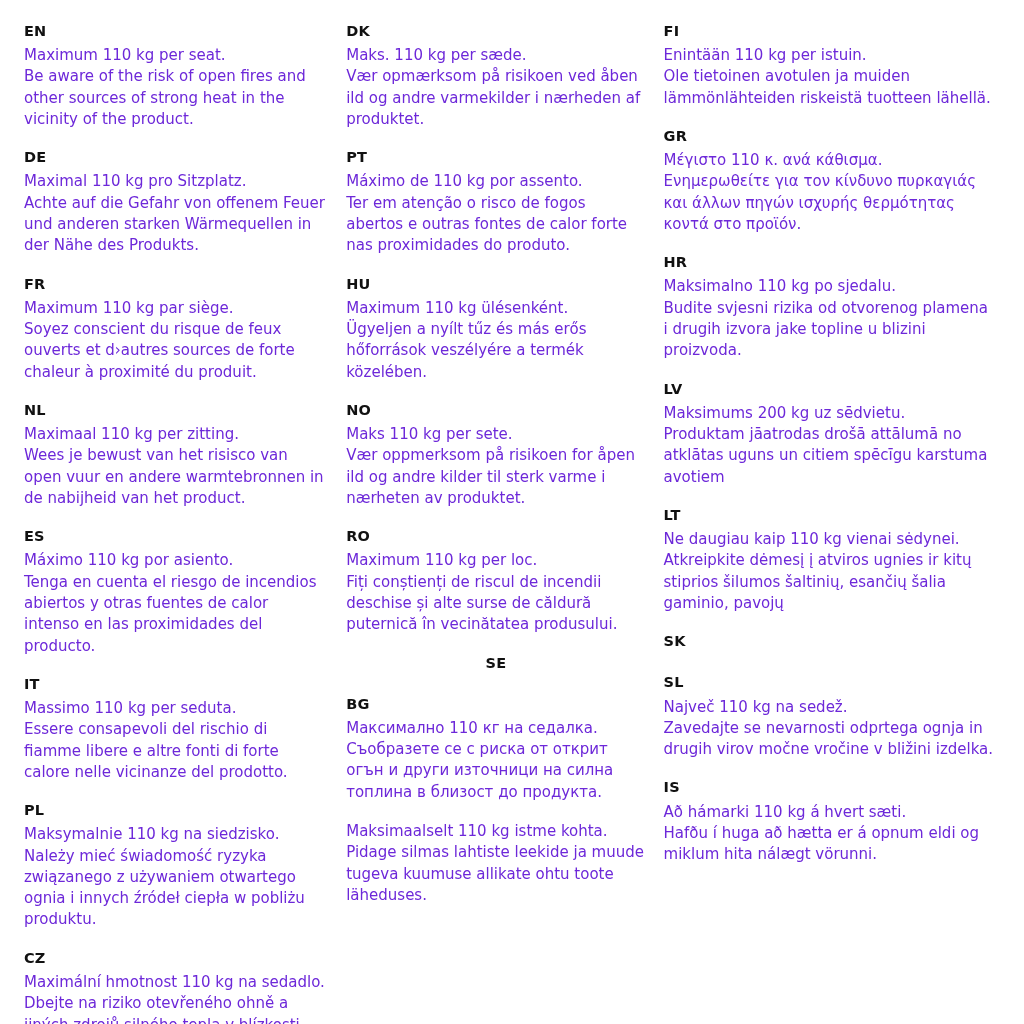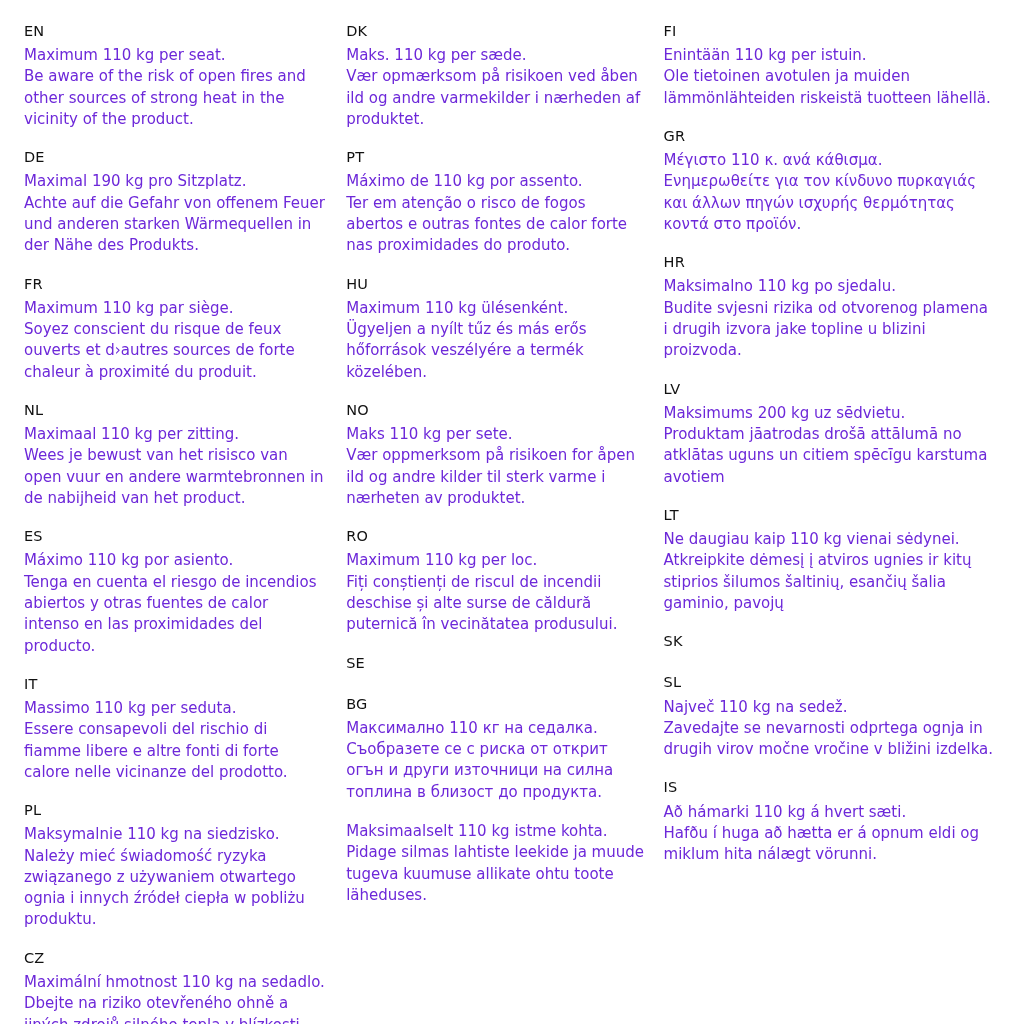--- a/index.html
+++ b/index.html
@@ -22,31 +22,31 @@
     display: flex;
     flex-direction: row;
     align-items: flex-start;
   }
   .column {
     box-sizing: border-box;
     display: flex;
     flex-direction: column;
   }
   .col-0 { width: 330px; padding-right: 18px; }
-  .col-1 { width: 325px; padding-right: 18px; }
+  .col-1 { width: 325px; padding-right: 18px; align-items: center; }
   .col-2 { width: 345px; padding-right: 4px; }
 
   .entry {
     margin-bottom: 18px;
   }
   .entry:last-child { margin-bottom: 0; }
 
   .lang-code {
     font-size: 14.5px;
-    font-weight: normal;
+    font-weight: bold;
     letter-spacing: 0.2px;
     line-height: 1.25;
     margin-bottom: 5px;
     color: #111111;
   }
   .lang-text {
     font-size: 15px;
     line-height: 1.42;
     color: #6d28d9;
     white-space: pre-line;
@@ -58,21 +58,21 @@
 <div class="page">
 
   <div class="column col-0">
     <div class="entry">
       <div class="lang-code">EN</div>
       <div class="lang-text">Maximum 110 kg per seat.
 Be aware of the risk of open fires and other sources of strong heat in the vicinity of the product.</div>
     </div>
     <div class="entry">
       <div class="lang-code">DE</div>
-      <div class="lang-text">Maximal 190 kg pro Sitzplatz.
+      <div class="lang-text">Maximal 110 kg pro Sitzplatz.
 Achte auf die Gefahr von offenem Feuer und anderen starken Wärmequellen in der Nähe des Produkts.</div>
     </div>
     <div class="entry">
       <div class="lang-code">FR</div>
       <div class="lang-text">Maximum 110 kg par siège.
 Soyez conscient du risque de feux ouverts et d›autres sources de forte chaleur à proximité du produit.</div>
     </div>
     <div class="entry">
       <div class="lang-code">NL</div>
       <div class="lang-text">Maximaal 110 kg per zitting.

